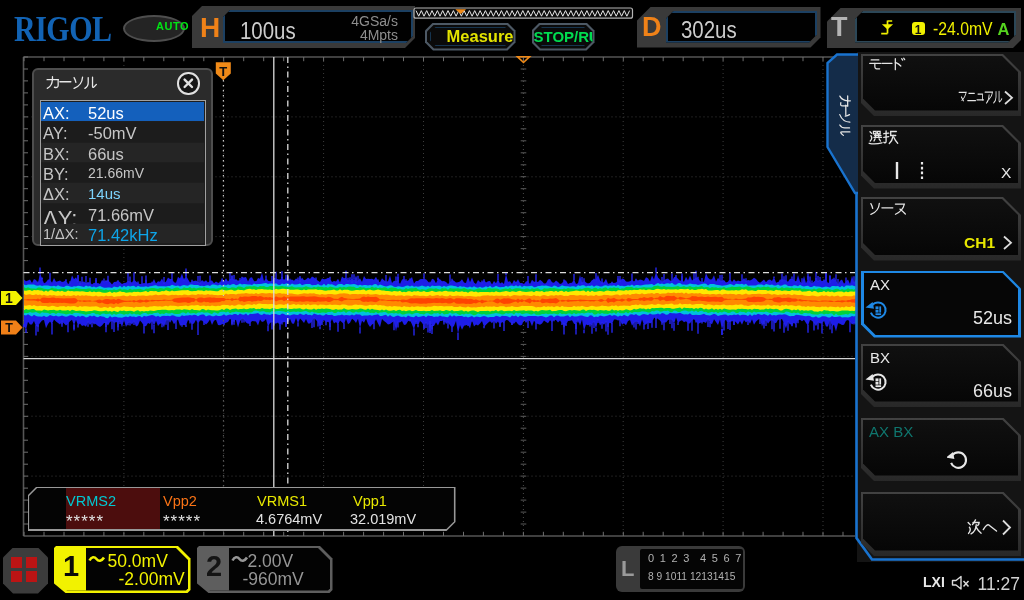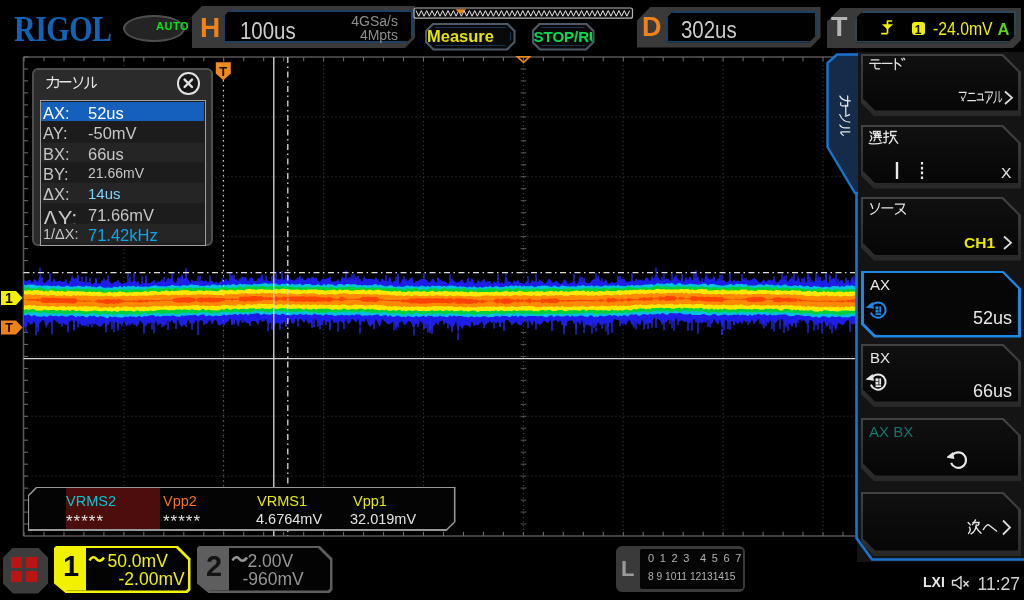--- a/index.html
+++ b/index.html
@@ -822,21 +822,21 @@
 <div style="position:absolute;left:240px;top:17.5px;font-size:23.5px;color:#cdcdcd;transform:scaleX(0.87);transform-origin:0 0">100us</div>
 <div style="position:absolute;left:300px;top:13.5px;width:98px;text-align:right;font-size:14px;color:#8e8e8e;line-height:14.5px">4GSa/s<br>4Mpts</div>
 <svg style="position:absolute;left:0;top:0" width="660" height="24">
 <rect x="414" y="8" width="218.5" height="10.2" rx="2" fill="#0d0d0d" stroke="#b4b4b4" stroke-width="1.2"></rect>
 <polyline points="416.0,10.6 418.7,16.2 421.3,10.6 424.0,16.2 426.7,10.6 429.4,16.2 432.0,10.6 434.7,16.2 437.4,10.6 440.0,16.2 442.7,10.6 445.4,16.2 448.0,10.6 450.7,16.2 453.4,10.6 456.1,16.2 458.7,10.6 461.4,16.2 464.1,10.6 466.7,16.2 469.4,10.6 472.1,16.2 474.7,10.6 477.4,16.2 480.1,10.6 482.8,16.2 485.4,10.6 488.1,16.2 490.8,10.6 493.4,16.2 496.1,10.6 498.8,16.2 501.4,10.6 504.1,16.2 506.8,10.6 509.5,16.2 512.1,10.6 514.8,16.2 517.5,10.6 520.1,16.2 522.8,10.6 525.5,16.2 528.1,10.6 530.8,16.2 533.5,10.6 536.2,16.2 538.8,10.6 541.5,16.2 544.2,10.6 546.8,16.2 549.5,10.6 552.2,16.2 554.8,10.6 557.5,16.2 560.2,10.6 562.8,16.2 565.5,10.6 568.2,16.2 570.9,10.6 573.5,16.2 576.2,10.6 578.9,16.2 581.5,10.6 584.2,16.2 586.9,10.6 589.5,16.2 592.2,10.6 594.9,16.2 597.6,10.6 600.2,16.2 602.9,10.6 605.6,16.2 608.2,10.6 610.9,16.2 613.6,10.6 616.2,16.2 618.9,10.6 621.6,16.2 624.3,10.6 626.9,16.2 629.6,10.6" fill="none" stroke="#e6e6e6" stroke-width="1"></polyline>
 <polygon points="455.3,9.3 466.1,9.3 460.7,13.9" fill="#f08a18"></polygon>
   </svg>
 <div style="position:absolute;left:425px;top:22.5px;width:90.5px;height:28px;background:#4d5965;clip-path:polygon(8px 0,calc(100% - 8px) 0,100% 8px,100% calc(100% - 8px),calc(100% - 8px) 100%,8px 100%,0 calc(100% - 8px),0 8px)">
     <div style="position:absolute;inset:2px;background:#0a0a0a;clip-path:polygon(7px 0,calc(100% - 7px) 0,100% 7px,100% calc(100% - 7px),calc(100% - 7px) 100%,7px 100%,0 calc(100% - 7px),0 7px)">
       <div style="position:absolute;inset:2.5px;border:1px solid #16344e;clip-path:polygon(6px 0,calc(100% - 6px) 0,100% 6px,100% calc(100% - 6px),calc(100% - 6px) 100%,6px 100%,0 calc(100% - 6px),0 6px)"></div>
-      <div style="position:absolute;left:0;right:0;top:50%;transform:translateY(-53%);text-align:left;font-size:16.5px;font-weight:bold;color:#e3e300">Measure</div>
+      <div style="position:absolute;left:0;right:0;top:50%;transform:translateY(-53%);text-align:right;font-size:16.5px;font-weight:bold;color:#e3e300">Measure</div>
     </div>
   </div>
 <div style="position:absolute;left:531.5px;top:22.5px;width:63px;height:28px;background:#4d5965;clip-path:polygon(8px 0,calc(100% - 8px) 0,100% 8px,100% calc(100% - 8px),calc(100% - 8px) 100%,8px 100%,0 calc(100% - 8px),0 8px)">
     <div style="position:absolute;inset:2px;background:#0a0a0a;clip-path:polygon(7px 0,calc(100% - 7px) 0,100% 7px,100% calc(100% - 7px),calc(100% - 7px) 100%,7px 100%,0 calc(100% - 7px),0 7px)">
       <div style="position:absolute;inset:2.5px;border:1px solid #16344e;clip-path:polygon(6px 0,calc(100% - 6px) 0,100% 6px,100% calc(100% - 6px),calc(100% - 6px) 100%,6px 100%,0 calc(100% - 6px),0 6px)"></div>
       <div style="position:absolute;left:0;right:0;top:50%;transform:translateY(-53%);text-align:center;font-size:16.5px;font-weight:bold;color:#00dc50"><span style="font-size:15px">STOP/RUN</span></div>
     </div>
   </div>
 <div style="position:absolute;left:636.5px;top:7px;width:184px;height:40.5px;background:#3a3a3a;clip-path:polygon(14px 0,100% 0,100% calc(100% - 10px),calc(100% - 10px) 100%,0 100%,0 14px)"></div>
 <div style="position:absolute;left:666px;top:10.5px;width:151px;height:32px;background:#010101;border:2px solid #1c4062;clip-path:polygon(8px 0,100% 0,100% calc(100% - 8px),calc(100% - 8px) 100%,0 100%,0 8px)"></div>

